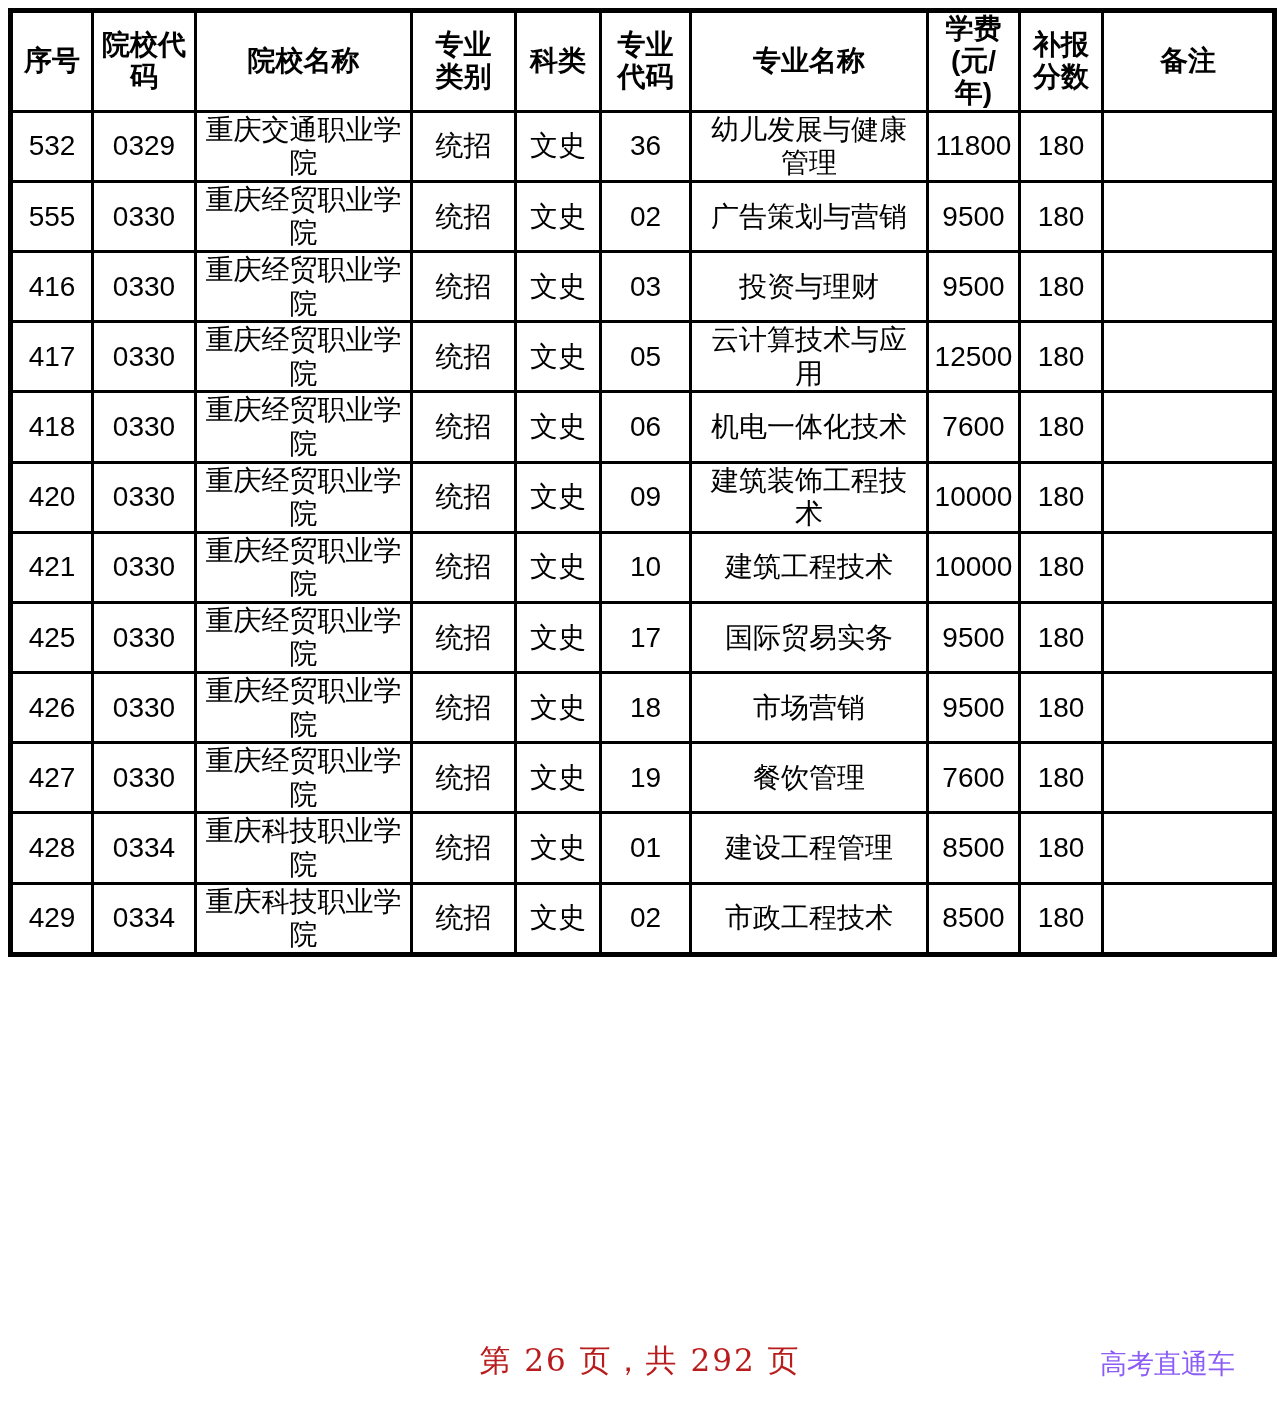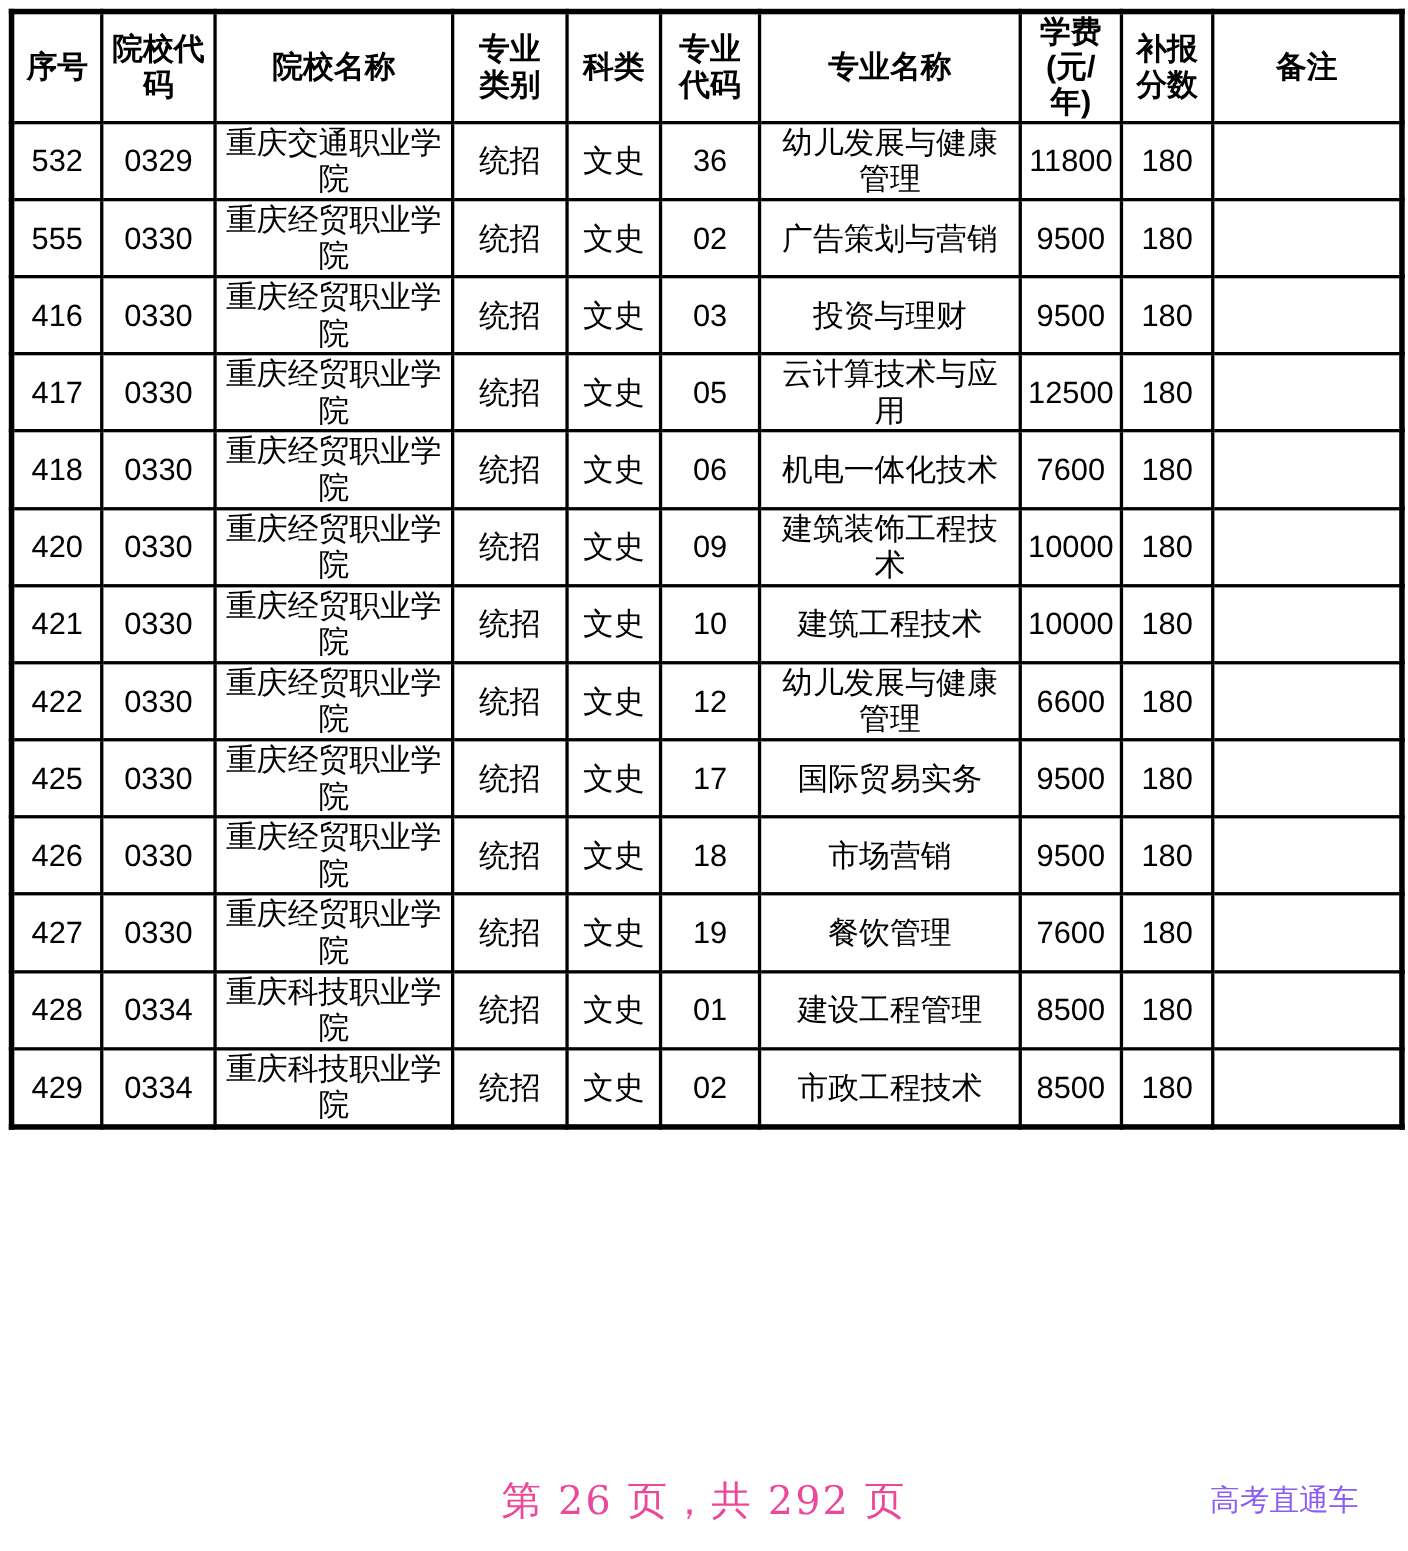--- a/index.html
+++ b/index.html
@@ -49,22 +49,22 @@
     font-weight: 500;
     line-height: 1.2;
   }
   .footer-line {
     position: absolute;
     left: 0;
     top: 1340px;
     width: 100%;
     text-align: center;
     font-family: "DejaVu Serif", serif;
-    font-size: 36px;
-    color: #ec4899;
+    font-size: 31px;
+    color: #b91c1c;
     letter-spacing: 2px;
   }
   .watermark {
     position: absolute;
     right: 45px;
     top: 1346px;
     font-family: "Liberation Sans", sans-serif;
     font-size: 27px;
     color: #8b5cf6;
   }
@@ -196,34 +196,20 @@
 院</td>
           <td>统招</td>
           <td>文史</td>
           <td>10</td>
           <td>建筑工程技术</td>
           <td>10000</td>
           <td>180</td>
           <td></td>
         </tr>
         <tr>
-          <td>422</td>
-          <td>0330</td>
-          <td>重庆经贸职业学
-院</td>
-          <td>统招</td>
-          <td>文史</td>
-          <td>12</td>
-          <td>幼儿发展与健康
-管理</td>
-          <td>6600</td>
-          <td>180</td>
-          <td></td>
-        </tr>
-        <tr>
           <td>425</td>
           <td>0330</td>
           <td>重庆经贸职业学
 院</td>
           <td>统招</td>
           <td>文史</td>
           <td>17</td>
           <td>国际贸易实务</td>
           <td>9500</td>
           <td>180</td>

